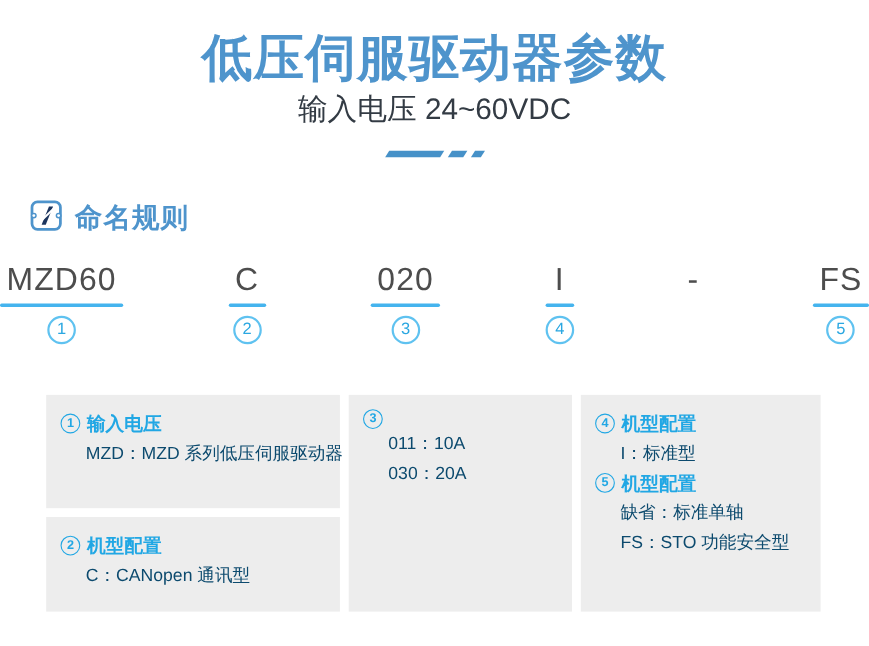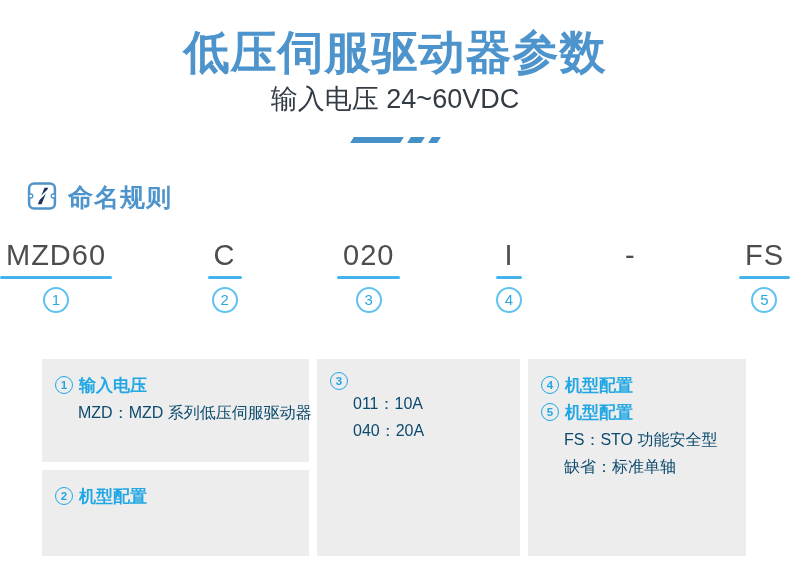--- a/index.html
+++ b/index.html
@@ -108,42 +108,44 @@
           <span class="cnum">1</span>
           <span>输入电压</span>
         </div>
         <div class="box-item">MZD：MZD 系列低压伺服驱动器</div>
       </div>
       <div class="box box-b">
         <div class="box-header">
           <span class="cnum">2</span>
           <span>机型配置</span>
         </div>
+        <div class="box-item">C：CANopen 通讯型</div>
       </div>
     </div>
 
     <div class="col-mid">
       <div class="box box-full">
         <div class="box-header">
           <span class="cnum">3</span>
         </div>
         <div class="box-item">011：10A</div>
-        <div class="box-item">040：20A</div>
+        <div class="box-item">030：20A</div>
       </div>
     </div>
 
     <div class="col-right">
       <div class="box box-full">
         <div class="box-header">
           <span class="cnum">4</span>
           <span>机型配置</span>
         </div>
+        <div class="box-item">I：标准型</div>
         <div class="box-header">
           <span class="cnum">5</span>
           <span>机型配置</span>
         </div>
+        <div class="box-item">缺省：标准单轴</div>
         <div class="box-item">FS：STO 功能安全型</div>
-        <div class="box-item">缺省：标准单轴</div>
       </div>
     </div>
 
   </div>
 </div>
 
 </body></html>

